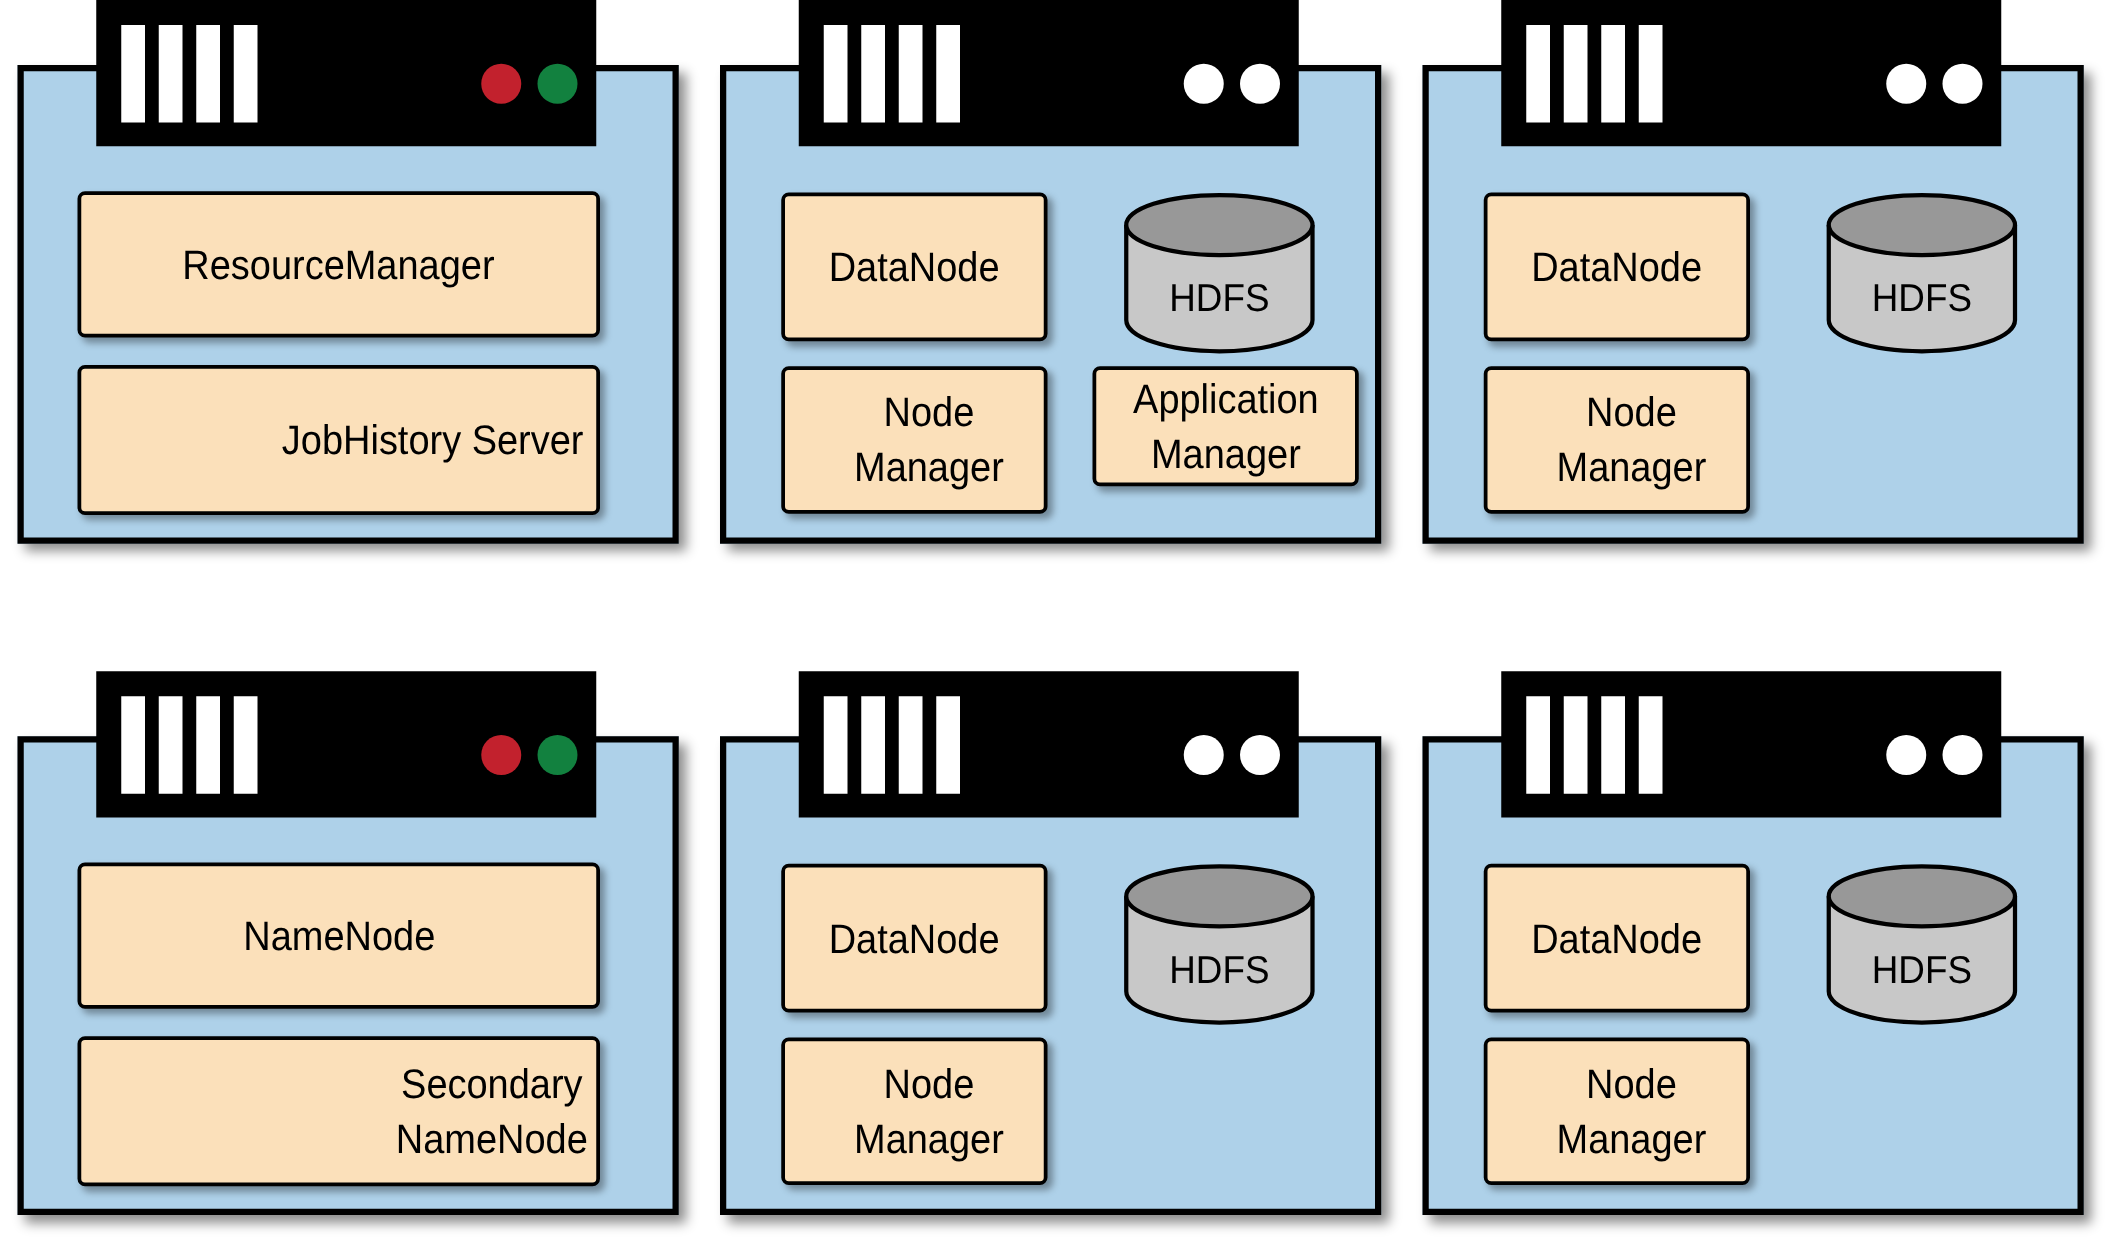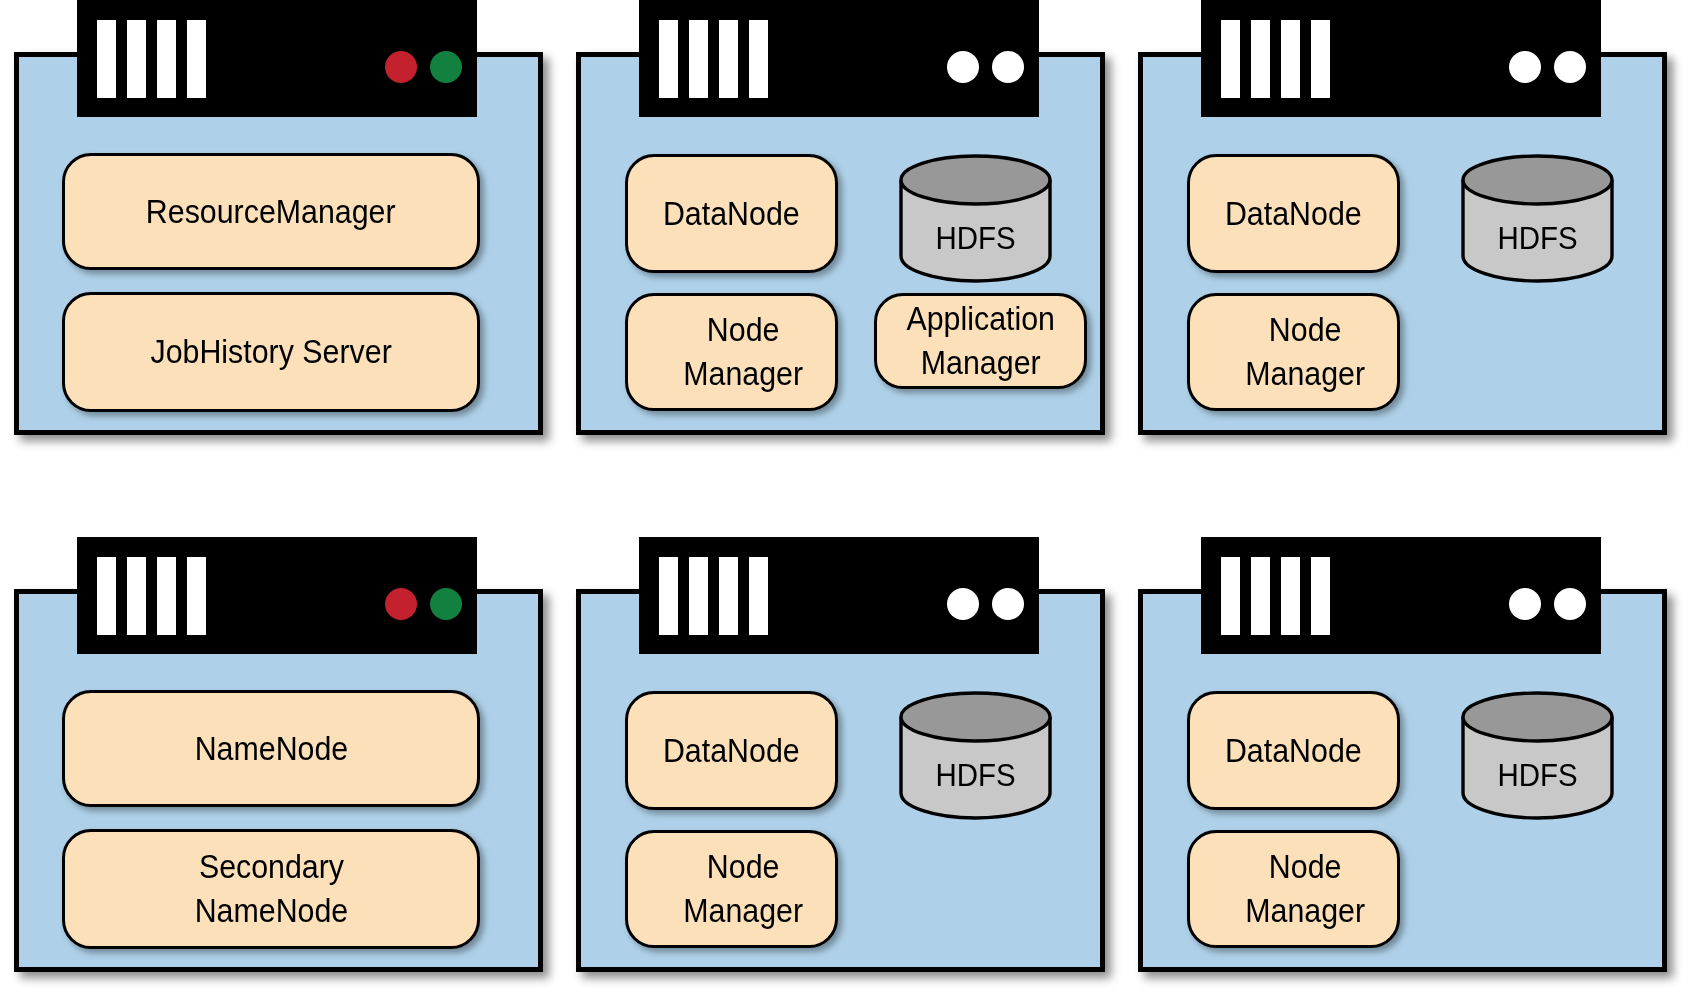--- a/index.html
+++ b/index.html
@@ -36,35 +36,35 @@
     border: 5px solid var(--outline, #000);
     box-shadow: 6px 6px 9px rgba(0,0,0,0.45);
     z-index: 1;
   }
 
   
   .pbox {
     position: absolute;
     background: var(--process-fill, #FBE0BA);
     border: 3px solid var(--outline, #000);
-    border-radius: 29px;
+    border-radius: 6px;
     display: flex; align-items: center; justify-content: center;
     box-shadow: 4px 4px 6px rgba(0,0,0,0.35);
     z-index: 2;
   }
   .plabel {
     font-size: 33px;
     color: var(--label, #000);
     text-align: center;
     white-space: pre-line;
     line-height: 1.32;
     transform: scaleX(0.92);
   }
   .slot-wide-top    { left: 48px;  top: 153px; width: 418px; height: 117px; }
-  .slot-wide-bottom { left: 48px;  top: 292px; width: 418px; height: 120px; }
+  .slot-wide-bottom { left: 48px;  top: 292px; width: 418px; height: 120px; justify-content: flex-end; }
   .slot-left-top    { left: 49px;  top: 154px; width: 213px; height: 119px; justify-content: center; }
   .slot-left-bottom { left: 49px;  top: 293px; width: 213px; height: 118px; padding-left: 24px; }
   .slot-right-bottom{ left: 298px; top: 293px; width: 213px; height: 96px; }
 
   
   .cylinder { position: absolute; left: 321px; top: 153px; width: 157px; height: 132px; z-index: 2; }
   .cyl-label {
     position: absolute; left: 321px; top: 196px; width: 157px; height: 86px;
     display: flex; align-items: center; justify-content: center;
     font-size: 31px; color: var(--label, #000);

